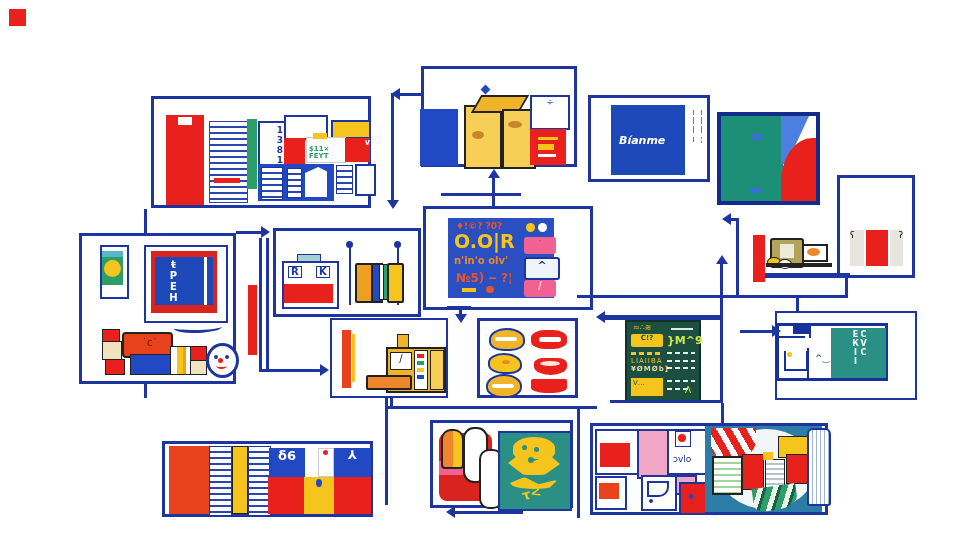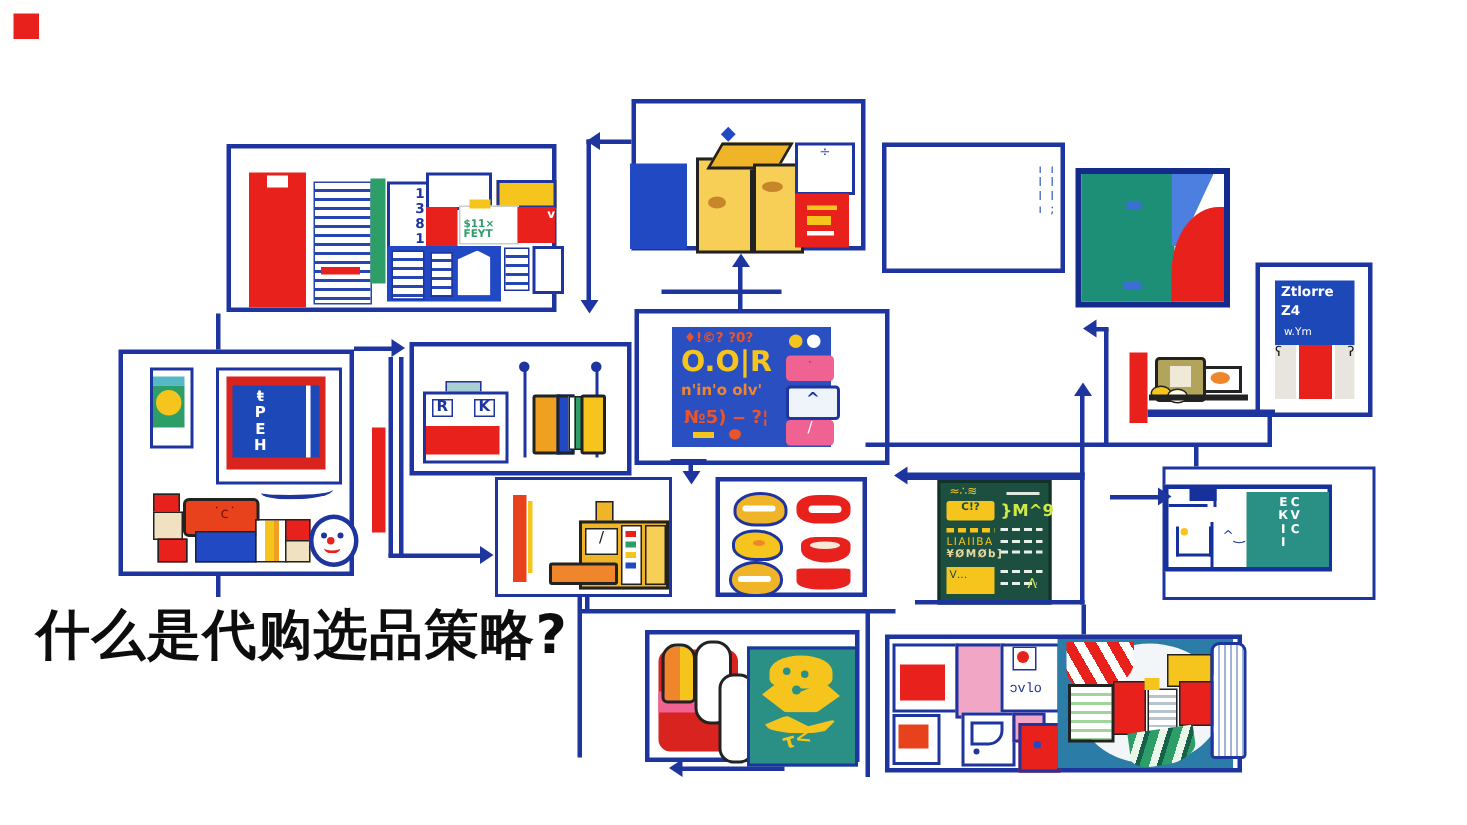--- a/index.html
+++ b/index.html
@@ -67,37 +67,35 @@
     <div class="abs" style="left:106px;top:26px;width:36px;height:31px;background:#fff;border:2px solid #1e359f;color:#2149c4;font-size:9px;text-align:center;">÷</div>
     <div class="abs dashrow" style="left:106px;top:60px;width:36px;height:36px;background:#e8211c;">
       <div class="abs" style="left:8px;top:8px;width:20px;height:3px;background:#f6c51d;"></div>
       <div class="abs" style="left:8px;top:15px;width:16px;height:6px;background:#f6c51d;"></div>
       <div class="abs" style="left:8px;top:25px;width:18px;height:3px;background:#fff;"></div>
     </div>
     <div class="abs" style="left:58px;top:17px;width:7px;height:7px;background:#2149c4;transform:rotate(45deg);"></div>
   </div>
 
   <div class="panel" style="left:588px;top:95px;width:122px;height:87px;">
+    <div class="abs" style="left:20px;top:7px;width:74px;height:70px;background:#1d48b8;color:#fff;">
+      <span class="gl" style="left:8px;top:30px;font-size:11px;font-weight:bold;font-style:italic;">Bíanme</span>
+    </div>
     <span class="gl vtext" style="left:98px;top:10px;font-size:8px;color:#1d48b8;height:60px;">ıll; ıllı</span>
   </div>
 
   <div class="abs" style="left:717px;top:112px;width:103px;height:93px;border:4px solid #132c8c;background:#fff;box-sizing:border-box;">
     <div class="abs" style="left:0;top:0;width:62px;height:85px;background:#1d8f76;"></div>
     <div class="abs" style="left:60px;top:0;width:28px;height:48px;background:#4d7fe0;clip-path:polygon(0 0,100% 0,20% 100%,0 100%);"></div>
     <div class="abs" style="left:60px;top:22px;width:35px;height:63px;background:#e8211c;border-top-left-radius:90% 70%;"></div>
     <div class="abs" style="left:30px;top:18px;width:10px;height:6px;background:#3b6fd4;"></div>
     <div class="abs" style="left:28px;top:72px;width:12px;height:5px;background:#3b6fd4;"></div>
   </div>
 
   <div class="panel" style="left:837px;top:175px;width:78px;height:103px;">
-    <div class="abs" style="left:10px;top:9px;width:53px;height:43px;background:#1d48b8;color:#fff;">
-      <span class="gl" style="left:4px;top:4px;font-size:9px;font-weight:bold;">Ztlorre</span>
-      <span class="gl" style="left:4px;top:17px;font-size:9px;font-weight:bold;">Z4</span>
-      <span class="gl" style="left:6px;top:31px;font-size:7px;">w.Ym</span>
-    </div>
     <div class="abs" style="left:10px;top:52px;width:14px;height:36px;background:#e8e5df;color:#111;font-size:9px;">ʕ</div>
     <div class="abs" style="left:26px;top:52px;width:22px;height:36px;background:#e8211c;"></div>
     <div class="abs" style="left:50px;top:52px;width:13px;height:36px;background:#e8e5df;color:#111;font-size:9px;text-align:right;">ʔ</div>
   </div>
 
   <div class="panel" style="left:79px;top:233px;width:157px;height:151px;">
     <div class="abs" style="left:18px;top:9px;width:25px;height:50px;background:#fff;border:2px solid #1e359f;">
       <div class="abs" style="left:0;top:4px;width:21px;height:6px;background:#56b8c4;"></div>
       <div class="abs" style="left:0;top:10px;width:21px;height:28px;background:#2e9e68;"></div>
       <div class="abs" style="left:2px;top:13px;width:17px;height:17px;background:#f6c51d;border-radius:50%;"></div>
@@ -250,39 +248,59 @@
     <div class="abs" style="left:5px;top:25px;width:20px;height:18px;border:2px solid #16309c;border-top:none;">
       <div class="abs" style="left:1px;top:1px;width:5px;height:5px;background:#f6c51d;border-radius:50%;"></div>
     </div>
     <div class="abs" style="left:28px;top:22px;width:2px;height:30px;background:#16309c;"></div>
     <span class="gl" style="left:36px;top:28px;font-size:9px;color:#16309c;">^‿</span>
     <div class="abs" style="left:52px;top:2px;width:55px;height:50px;background:#2a8f85;">
       <span class="gl vtext" style="left:20px;top:2px;height:46px;font-size:8px;font-weight:bold;color:#fff;">CVC ЕКІІ</span>
     </div>
   </div>
 
+  <div class="panel" style="left:162px;top:441px;width:211px;height:76px;">
+    <div class="abs" style="left:4px;top:2px;width:40px;height:68px;background:#e8421c;"></div>
+    <div class="abs doclines" style="left:44px;top:2px;width:21px;height:68px;border:1px solid #1e359f;"></div>
+    <div class="abs" style="left:67px;top:2px;width:14px;height:66px;background:#f6c51d;border:1px solid #222;"></div>
+    <div class="abs doclines" style="left:83px;top:2px;width:21px;height:68px;border:1px solid #1e359f;"></div>
+    <div class="abs" style="left:104px;top:4px;width:36px;height:29px;background:#2149c4;color:#fff;font-size:13px;font-weight:bold;text-align:center;">
+      <span>δ6</span>
+    </div>
+    <div class="abs" style="left:103px;top:33px;width:36px;height:37px;background:#e8211c;"></div>
+    <div class="abs" style="left:139px;top:33px;width:30px;height:37px;background:#f6c51d;">
+      <div class="abs" style="left:12px;top:2px;width:6px;height:8px;background:#2149c4;border-radius:50%;"></div>
+    </div>
+    <div class="abs" style="left:153px;top:4px;width:14px;height:27px;background:#fff;border:1px solid #ccc;">
+      <div class="abs" style="left:4px;top:1px;width:5px;height:5px;background:#e8211c;border-radius:50%;"></div>
+    </div>
+    <div class="abs" style="left:169px;top:4px;width:37px;height:29px;background:#2149c4;color:#fff;font-size:12px;font-weight:bold;text-align:center;">
+      <span>⅄</span>
+    </div>
+    <div class="abs" style="left:169px;top:33px;width:37px;height:37px;background:#e8211c;"></div>
+  </div>
 
   <div class="panel" style="left:430px;top:420px;width:143px;height:88px;">
     <div class="abs" style="left:6px;top:10px;width:53px;height:68px;background:#d8231e;border-radius:8px;"></div>
     <div class="abs" style="left:6px;top:38px;width:53px;height:14px;background:#f06292;"></div>
     <div class="abs" style="left:8px;top:6px;width:19px;height:36px;background:linear-gradient(90deg,#f0862c 0 55%,#f6c51d 55%);border:2px solid #222;border-radius:10px 10px 4px 4px;"></div>
     <div class="abs" style="left:30px;top:4px;width:21px;height:52px;background:#fff;border:2px solid #222;border-radius:11px;"></div>
     <div class="abs" style="left:46px;top:26px;width:20px;height:56px;background:#fff;border:2px solid #222;border-radius:10px;"></div>
     <div class="abs" style="left:65px;top:8px;width:70px;height:76px;background:#2a8f85;border:2px solid #1e359f;">
       <div class="abs" style="left:13px;top:4px;width:42px;height:22px;background:#f6c51d;border-radius:50% 50% 30% 30%;"></div>
       <div class="abs" style="left:8px;top:22px;width:52px;height:20px;background:#f6c51d;border-radius:40%;clip-path:polygon(0 40%,20% 0,50% 30%,80% 0,100% 45%,70% 100%,30% 100%);"></div>
       <div class="abs" style="left:22px;top:12px;width:5px;height:5px;background:#2a8f85;border-radius:50%;"></div>
       <div class="abs" style="left:34px;top:14px;width:5px;height:5px;background:#2a8f85;border-radius:50%;"></div>
       <div class="abs" style="left:28px;top:24px;width:6px;height:6px;background:#2a8f85;border-radius:50%;"></div>
       <div class="abs" style="left:10px;top:44px;width:48px;height:12px;background:#f6c51d;border-radius:50%;clip-path:polygon(0 50%,30% 0,60% 60%,100% 20%,80% 100%,10% 100%);"></div>
       <span class="gl" style="left:22px;top:54px;font-size:13px;font-weight:bold;color:#f6c51d;transform:rotate(-15deg);">τ&lt;</span>
     </div>
   </div>
 
-  <div class="panel" style="left:590px;top:423px;width:238px;height:92px;font-family:Liberation Mono, monospace;">
+  <div class="panel" style="left:590px;top:423px;width:238px;height:92px;">
     <div class="abs" style="left:2px;top:3px;width:40px;height:42px;background:#fff;border:2px solid #1e359f;">
       <div class="abs" style="left:3px;top:12px;width:30px;height:24px;background:#e8211c;"></div>
     </div>
     <div class="abs" style="left:2px;top:50px;width:28px;height:30px;background:#fff;border:2px solid #1e359f;">
       <div class="abs" style="left:2px;top:5px;width:20px;height:16px;background:#e8421c;"></div>
     </div>
     <div class="abs" style="left:44px;top:3px;width:29px;height:46px;background:#f2a6c6;border:2px solid #1e359f;"></div>
     <div class="abs" style="left:74px;top:3px;width:36px;height:42px;background:#fff;border:2px solid #1e359f;">
       <div class="abs" style="left:6px;top:0;width:14px;height:14px;background:#fff;border:1px solid #1e359f;">
         <div class="abs" style="left:2px;top:2px;width:8px;height:8px;background:#e8211c;border-radius:50%;"></div>
@@ -355,15 +373,14 @@
   <div class="vl" style="left:577px;top:406px;height:112px;"></div>
   <div class="vl" style="left:721px;top:403px;height:20px;"></div>
 
   <div class="vl" style="left:796px;top:297px;height:14px;"></div>
   <div class="hl" style="left:740px;top:330px;width:34px;"></div>
   <div class="ar ar-right" style="left:772px;top:325px;"></div>
 
   <div class="hl" style="left:452px;top:511px;width:71px;"></div>
   <div class="ar ar-left" style="left:446px;top:506px;"></div>
 
-  <div class="headline">什么是代购选品策略?</div>
 
 </div>
 
 </body></html>

